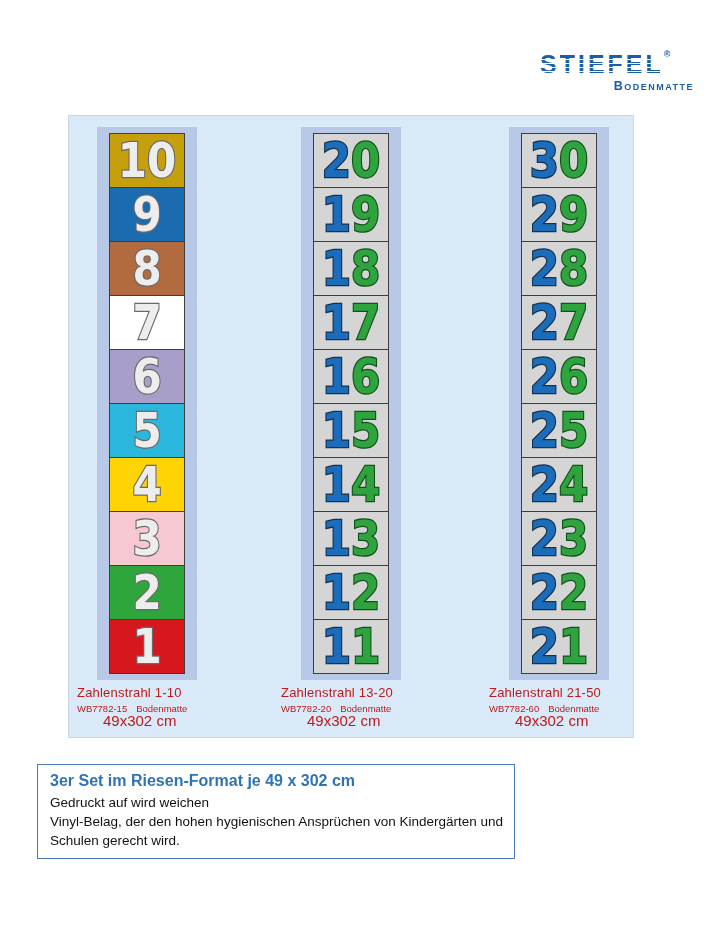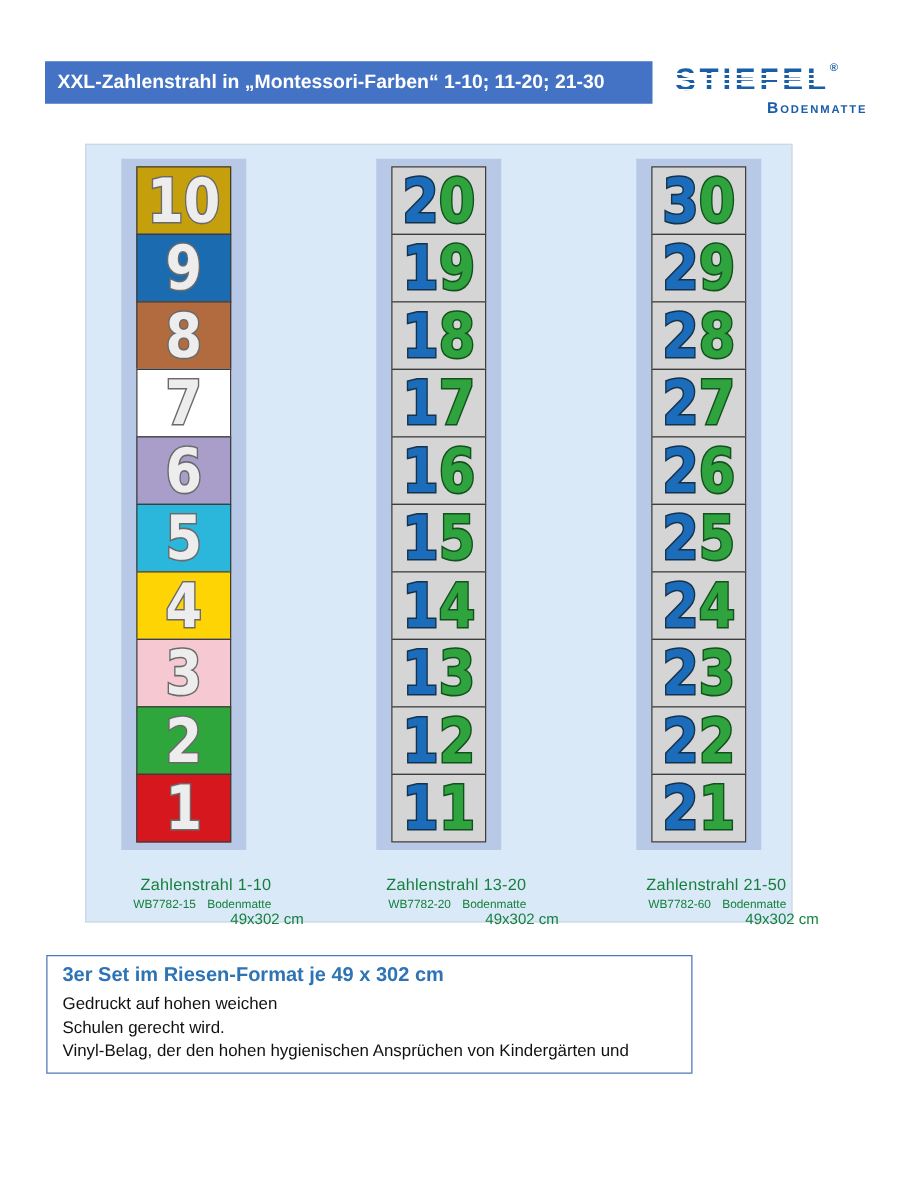--- a/index.html
+++ b/index.html
@@ -46,42 +46,39 @@
     width:76px;height:55px;box-sizing:border-box;border:1px solid #3D3D3D;
     margin-top:-1px;display:flex;align-items:center;justify-content:center;
     background:#D5D5D5;
   }
   .cell:first-child{margin-top:0;}
   .digit{
     font-family:"DejaVu Sans", sans-serif;font-weight:bold;font-size:42px;line-height:1;
     display:inline-block;transform:scaleY(1.16);
     paint-order:stroke fill;-webkit-text-stroke-width:2.2px;
   }
-  .caption{margin-top:21px;text-align:right;color:#15803d;}
+  .caption{margin-top:6px;text-align:left;color:#b91c1c;}
   .cap-title{font-size:13px;line-height:14px;letter-spacing:0.2px;}
   .cap-sub{font-size:9.5px;line-height:11px;margin-top:3px;white-space:nowrap;}
   .cap-code{margin-right:9px;}
-  .cap-size{font-size:12px;line-height:11px;margin-top:1px;transform:translateX(26px);}
+  .cap-size{font-size:15px;line-height:11px;margin-top:1px;transform:translateX(26px);}
 
   
   .info-box{
-    position:absolute;left:37px;top:764px;width:517px;box-sizing:border-box;
+    position:absolute;left:37px;top:764px;width:478px;box-sizing:border-box;
     border:1px solid #4B79B8;background:#ffffff;padding:6px 12px 8px;
   }
   .info-heading{color:#2E74B5;font-weight:bold;font-size:16px;line-height:20px;margin-bottom:2px;}
   .info-line{font-size:13.5px;color:#111111;line-height:19px;white-space:nowrap;}
 </style>
 </head>
 <body>
 
 <div class="page">
 
-  <div class="title-bar">
-    <span>XXL-Zahlenstrahl in „Montessori-Farben“ 1-10; 11-20; 21-30</span>
-  </div>
 
   <div class="logo">
     <div class="logo-main">
       <span>STIEFEL</span><span class="logo-reg">®</span>
       <span class="logo-stripes"></span>
     </div>
     <div class="logo-sub">Bodenmatte</div>
   </div>
 
   <div class="figure" id="figure" style="background: rgb(218, 233, 247);">
@@ -220,18 +217,18 @@
         <div class="caption">
           <div class="cap-title">Zahlenstrahl 21-50</div>
           <div class="cap-sub"><span class="cap-code">WB7782-60</span><span>Bodenmatte</span></div>
           <div class="cap-size">49x302 cm</div>
         </div>
       </div>
     </div>
 
   <div class="info-box">
     <div class="info-heading">3er Set im Riesen-Format je 49 x 302 cm</div>
-    <div class="info-line">Gedruckt auf hohen weichen</div>
+    <div class="info-line">Gedruckt auf wird weichen</div>
+    <div class="info-line">Vinyl-Belag, der den hohen hygienischen Ansprüchen von Kindergärten und</div>
     <div class="info-line">Schulen gerecht wird.</div>
-    <div class="info-line">Vinyl-Belag, der den hohen hygienischen Ansprüchen von Kindergärten und</div>
   </div>
 
 </div>
 
 </body></html>

